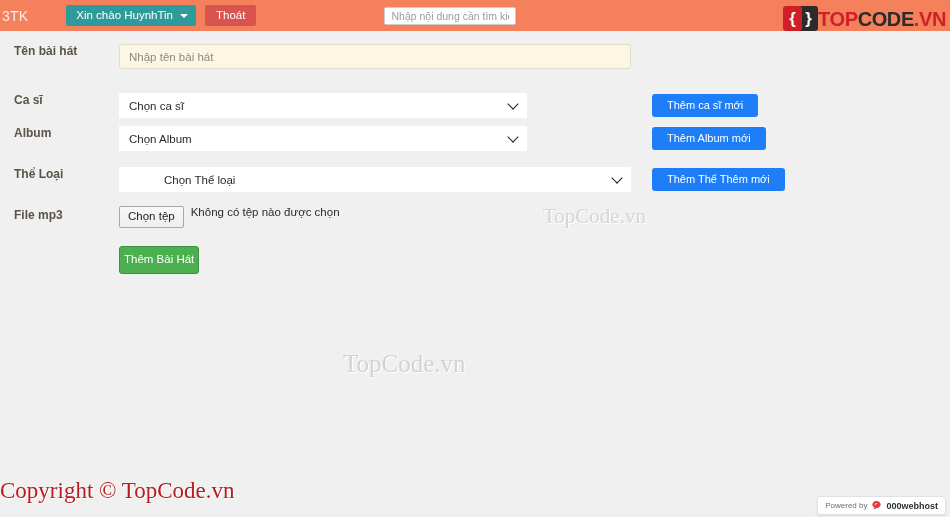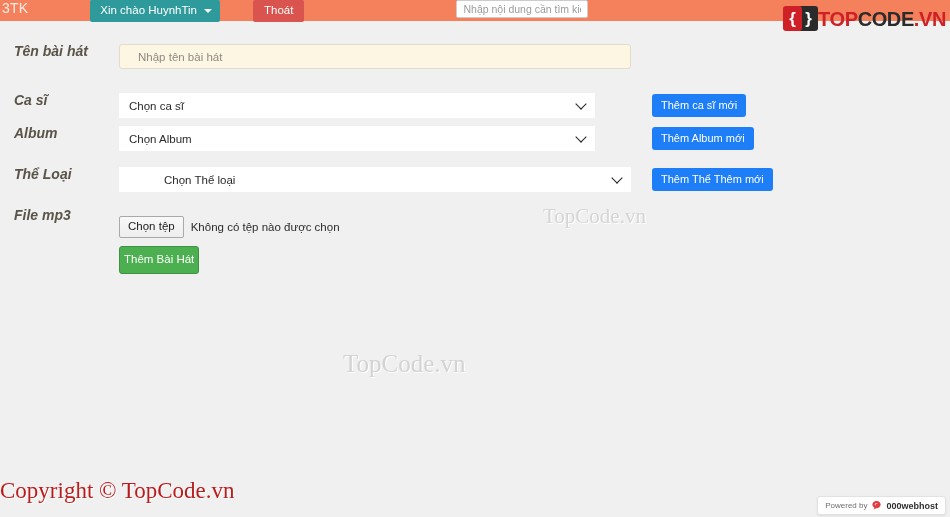--- a/index.html
+++ b/index.html
@@ -16,26 +16,25 @@
     font-size: 13px;
     color: #333;
     position: relative;
   }
 
   
   .navbar {
     position: absolute;
     top: 0; left: 0;
     width: 950px;
-    height: 21px;
+    height: 31px;
     background: #f4805c;
     display: flex;
-    align-items: flex-start;
+    align-items: center;
     box-sizing: border-box;
-    gap: 24px;
   }
   .brand {
     color: #fdece6;
     font-size: 14px;
     font-weight: 400;
     margin-left: 2px;
     letter-spacing: .2px;
     white-space: nowrap;
   }
   .nav-dropdown {
@@ -136,47 +135,46 @@
   .form-row {
     position: absolute;
     left: 0; width: 950px;
     height: 34px;
   }
   .f-label {
     position: absolute;
     left: 14px;
     top: 0;
     width: 100px;
-    font-size: 14px;
+    font-size: 12px;
     font-weight: bold;
     color: #5a5348;
     line-height: 14px;
-    font-style: italic;
   }
   .f-field {
     position: absolute;
     left: 119px;
   }
   .text-input {
     width: 512px;
     height: 25px;
     box-sizing: border-box;
     background: #fdf6e3;
     border: 1px solid #e3dcc8;
     border-radius: 3px;
     font-size: 11.5px;
     color: #8a8575;
-    padding: 0 18px;
+    padding: 0 9px;
     font-family: "Liberation Sans", sans-serif;
     outline: none;
   }
   .text-input::placeholder { color: #8d8a82; }
 
   .select-box {
-    width: 476px;
+    width: 408px;
     height: 25px;
     box-sizing: border-box;
     background: #ffffff;
     border: 1px solid #ffffff;
     border-radius: 0;
     font-size: 11.5px;
     color: #2a2a2a;
     padding: 0 9px;
     display: flex;
     align-items: center;
@@ -188,21 +186,21 @@
     position: absolute;
     right: 9px;
     top: 50%;
     margin-top: -2px;
     width: 7px; height: 7px;
     border-right: 1.6px solid #222;
     border-bottom: 1.6px solid #222;
     transform: translateY(-50%) rotate(45deg);
   }
 
-  .file-row { display: flex; align-items: center; gap: 7px; margin-top: 10px; }
+  .file-row { display: flex; gap: 7px; }
   .file-btn {
     background: linear-gradient(#f8f8f8,#eeeeee);
     border: 1px solid #a9a9a9;
     border-radius: 2px;
     font-size: 11.5px;
     color: #1b1b1b;
     padding: 3px 8px;
     cursor: pointer;
     line-height: 1.2;
     font-family: "Liberation Sans", sans-serif;
@@ -213,21 +211,21 @@
     white-space: nowrap;
   }
 
   .blue-btn {
     position: absolute;
     background: #1e7ef7;
     color: #ffffff;
     font-size: 11px;
     border: none;
     border-radius: 3px;
-    padding: 6px 9px;
+    padding: 6px 15px;
     cursor: pointer;
     white-space: nowrap;
     line-height: 1;
     font-family: "Liberation Sans", sans-serif;
   }
   .green-btn {
     position: absolute;
     background: #4caf50;
     border: 1px solid #3e9142;
     color: #ffffff;

